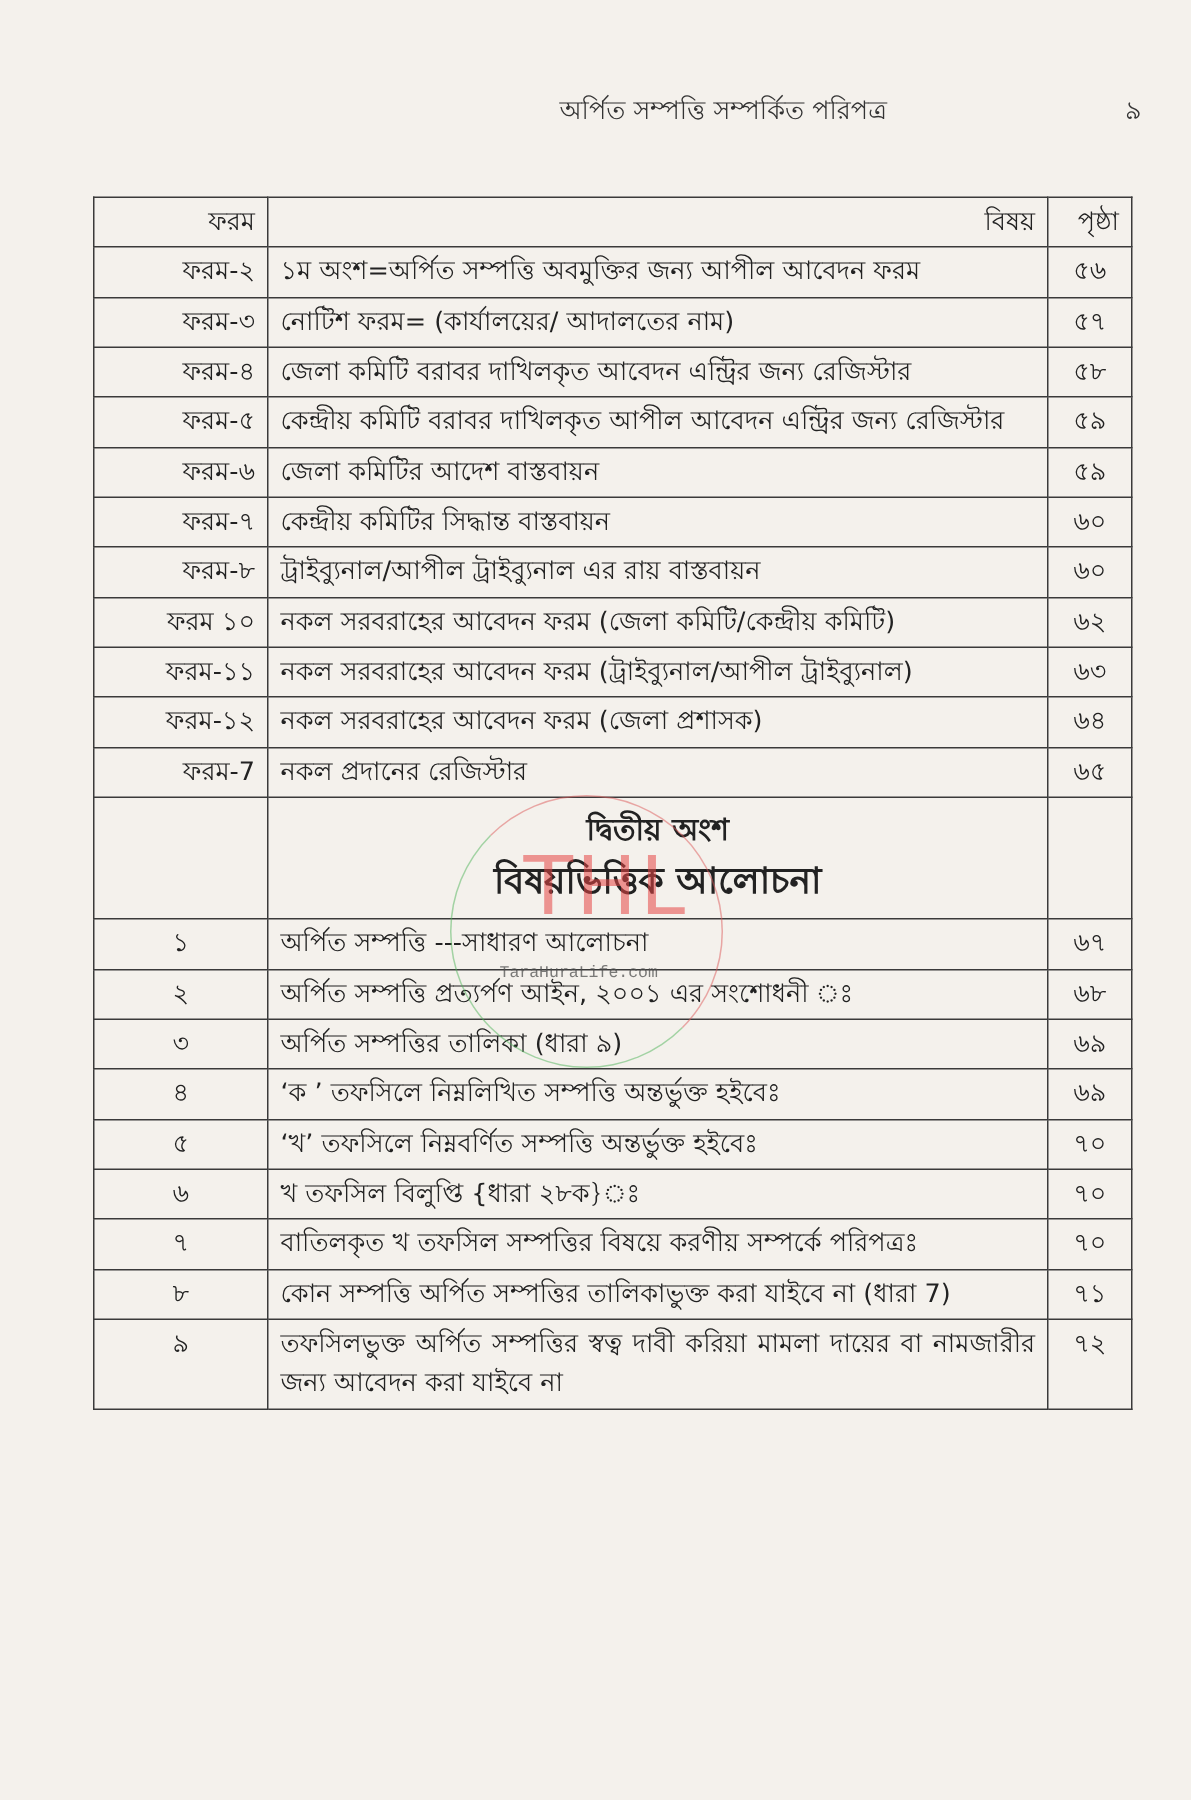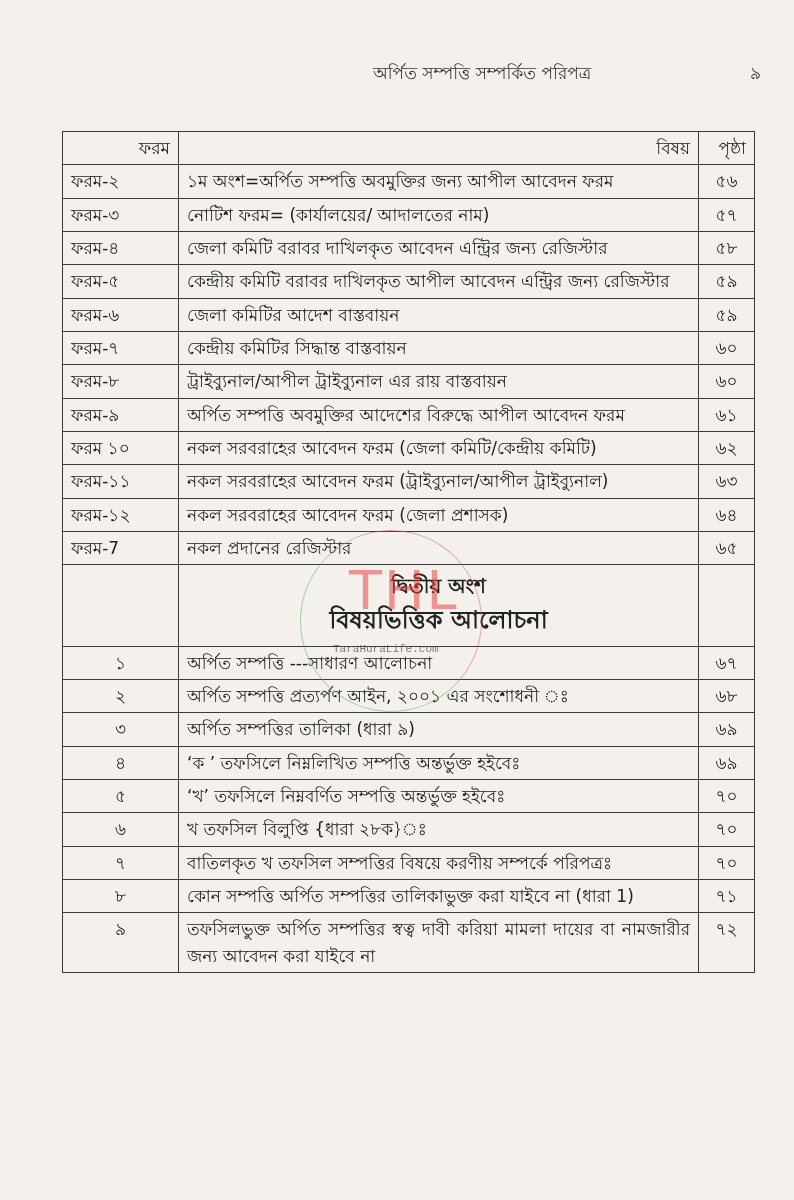--- a/index.html
+++ b/index.html
@@ -32,21 +32,21 @@
     border: 1.3px solid #3a3a3a;
     padding: 3px 8px;
     vertical-align: top;
     font-weight: normal;
     line-height: 1.55;
   }
   col.c1 { width: 116px; }
   col.c2 { width: 520px; }
   col.c3 { width: 56px; }
   th { text-align: right; }
-  td.form-id { text-align: left; white-space: nowrap; }
+  td.form-id { text-align: right; white-space: nowrap; }
   td.page { text-align: center; }
   td.subject { text-align: justify; }
   tr.section td.title-cell { text-align: center; padding: 6px 8px; }
   .section-title { font-size: 20px; font-weight: bold; display: block; }
   .section-subtitle { font-size: 24px; font-weight: bold; display: block; }
   td.num { text-align: center; }
   .watermark {
     position: absolute; left: 300px; top: 530px; width: 180px; height: 180px;
     border-radius: 50%;
     border: 1.5px solid rgba(220,90,90,0.5);
@@ -114,25 +114,20 @@
       <td class="form-id">ফরম-৭</td>
       <td class="subject">কেন্দ্রীয় কমিটির সিদ্ধান্ত বাস্তবায়ন</td>
       <td class="page">৬০</td>
     </tr>
     <tr>
       <td class="form-id">ফরম-৮</td>
       <td class="subject">ট্রাইব্যুনাল/আপীল ট্রাইব্যুনাল এর রায় বাস্তবায়ন</td>
       <td class="page">৬০</td>
     </tr>
     <tr>
-      <td class="form-id">ফরম-৯</td>
-      <td class="subject">অর্পিত সম্পত্তি অবমুক্তির আদেশের বিরুদ্ধে আপীল আবেদন ফরম</td>
-      <td class="page">৬১</td>
-    </tr>
-    <tr>
       <td class="form-id">ফরম ১০</td>
       <td class="subject">নকল সরবরাহের আবেদন ফরম (জেলা কমিটি/কেন্দ্রীয় কমিটি)</td>
       <td class="page">৬২</td>
     </tr>
     <tr>
       <td class="form-id">ফরম-১১</td>
       <td class="subject">নকল সরবরাহের আবেদন ফরম (ট্রাইব্যুনাল/আপীল ট্রাইব্যুনাল)</td>
       <td class="page">৬৩</td>
     </tr>
     <tr>
@@ -185,21 +180,21 @@
       <td class="subject">খ তফসিল বিলুপ্তি {ধারা ২৮ক}ঃ</td>
       <td class="page">৭০</td>
     </tr>
     <tr>
       <td class="num">৭</td>
       <td class="subject">বাতিলকৃত খ তফসিল সম্পত্তির বিষয়ে করণীয় সম্পর্কে পরিপত্রঃ</td>
       <td class="page">৭০</td>
     </tr>
     <tr>
       <td class="num">৮</td>
-      <td class="subject">কোন সম্পত্তি অর্পিত সম্পত্তির তালিকাভুক্ত করা যাইবে না (ধারা 1)</td>
+      <td class="subject">কোন সম্পত্তি অর্পিত সম্পত্তির তালিকাভুক্ত করা যাইবে না (ধারা 7)</td>
       <td class="page">৭১</td>
     </tr>
     <tr>
       <td class="num">৯</td>
       <td class="subject">তফসিলভুক্ত অর্পিত সম্পত্তির স্বত্ব দাবী করিয়া মামলা দায়ের বা নামজারীর জন্য আবেদন করা যাইবে না</td>
       <td class="page">৭২</td>
     </tr>
   </tbody>
 </table>
 

